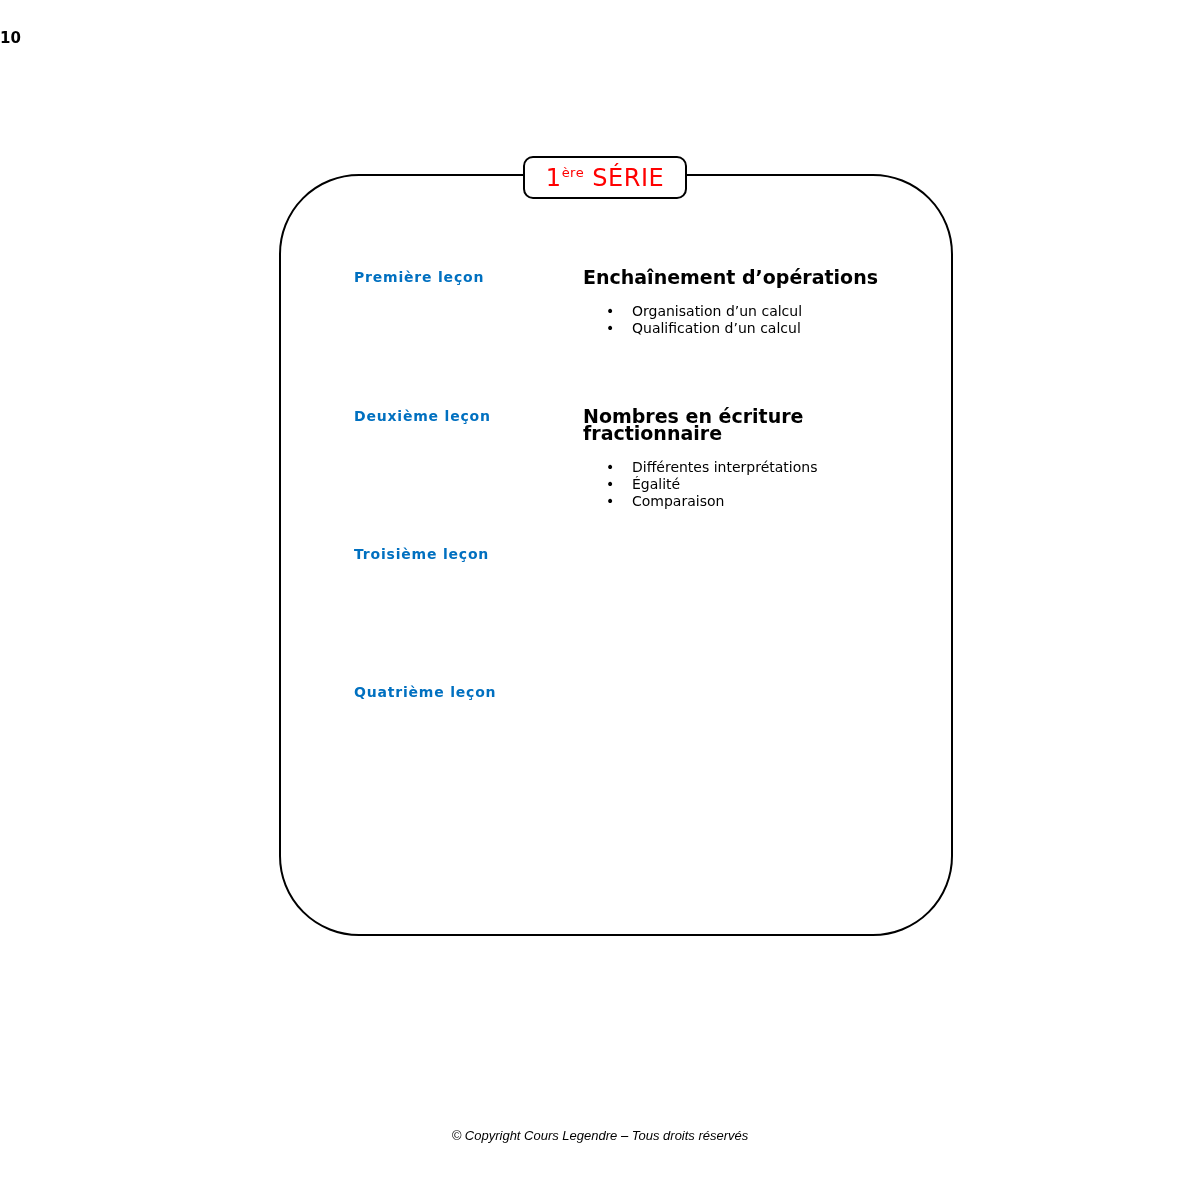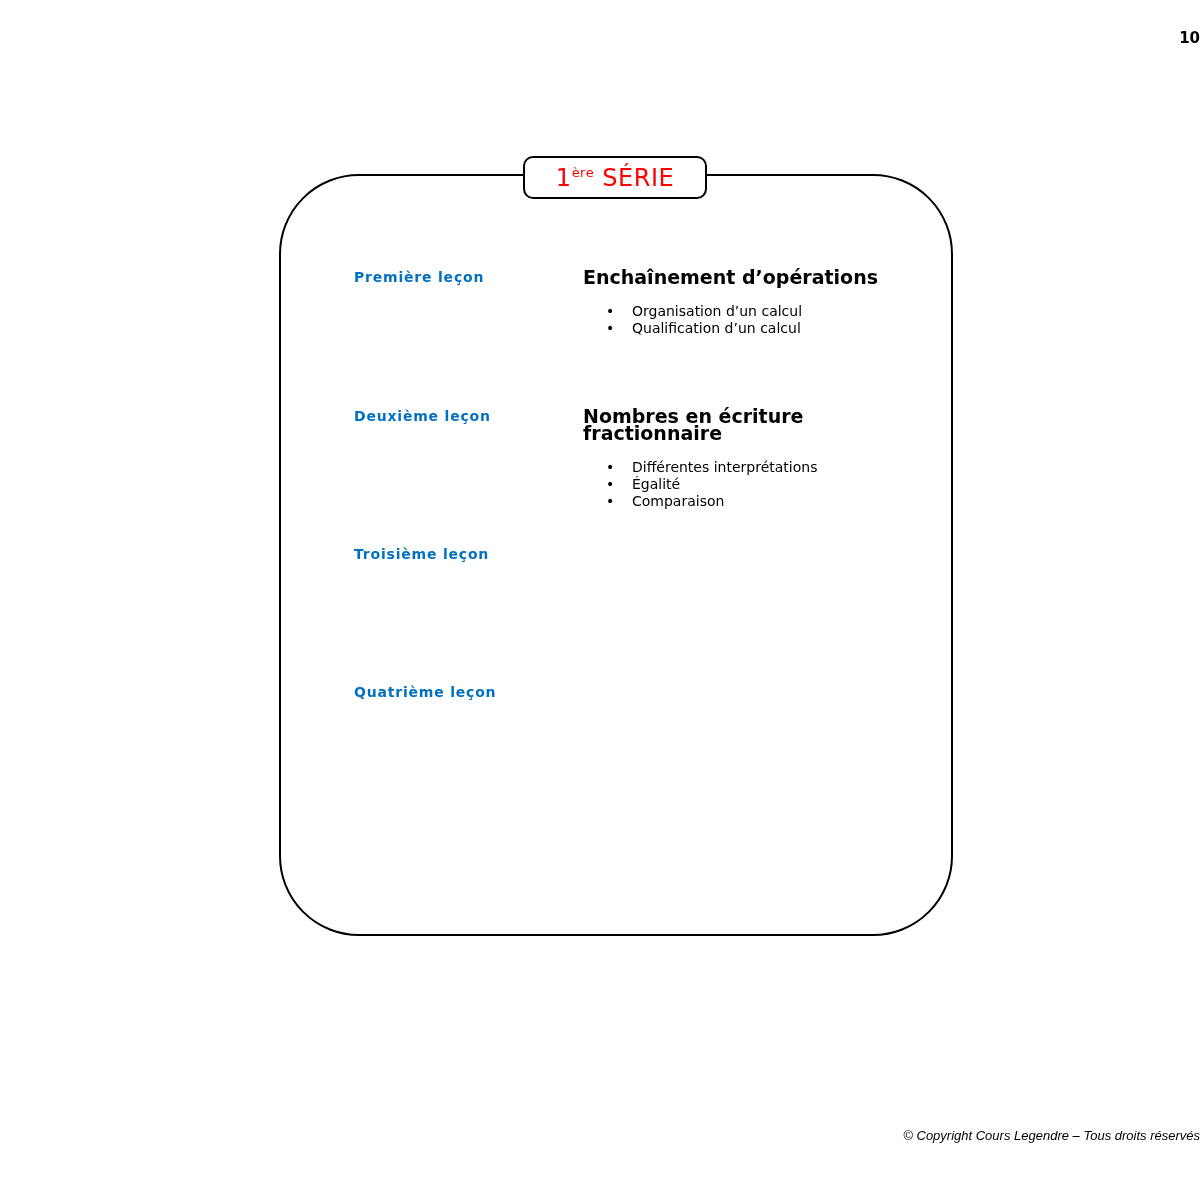--- a/index.html
+++ b/index.html
@@ -1,41 +1,41 @@
 <!DOCTYPE html>
 <html><head>
 <meta charset="utf-8">
 <style>
   * { margin:0; padding:0; box-sizing:border-box; }
   html,body { width:1200px; height:1200px; background:#ffffff;
     font-family:"DejaVu Sans","Liberation Sans",sans-serif; color:#000; }
   body { position:relative; overflow:hidden; }
 
   .page-number { position:absolute; top:29px; left:0; width:1200px;
-    text-align:right; font-size:15px; font-weight:bold; }
+    text-align:left; font-size:15px; font-weight:bold; }
 
   .frame { position:absolute; left:279px; top:174px; width:674px; height:762px;
     border:2px solid #000; border-radius:80px; background:#fff; }
 
-  .series-box { position:absolute; left:523px; top:156px; width:184px; height:43px;
+  .series-box { position:absolute; left:523px; top:156px; width:164px; height:43px;
     background:#fff; border:2px solid #000; border-radius:10px; z-index:2;
     display:flex; align-items:center; justify-content:center; }
   .series-title { color:#ff0000; font-size:24px; letter-spacing:0.5px; white-space:pre; }
   .series-title sup { font-size:13px; vertical-align:super; }
 
   .section { position:absolute; left:354px; display:flex; align-items:flex-start; z-index:3;justify-content:flex-end; }
   .lesson-label { width:229px; color:#0070c0; font-weight:bold; font-size:14px;
     letter-spacing:0.8px; line-height:17px; }
   .section-content { width:342px; }
   .topic-title { font-weight:bold; font-size:19px; line-height:17px; white-space:pre-line; }
   .bullets { list-style:none; margin-top:17px; }
   .bullets li { position:relative; padding-left:49px; font-size:14px; line-height:17px; }
   .bullets li::before { content:"\2022"; position:absolute; left:23px; top:0; }
 
-  .footer { position:absolute; top:1128px; left:0; width:1200px; text-align:right;
+  .footer { position:absolute; top:1128px; left:0; width:1200px; text-align:center;
     font-style:italic; font-size:13px; font-family:"Liberation Sans",sans-serif; }
 </style>
 </head>
 <body>
 
 <div class="page-number">10</div>
 
 <div class="frame"></div>
 
 <div class="series-box">

